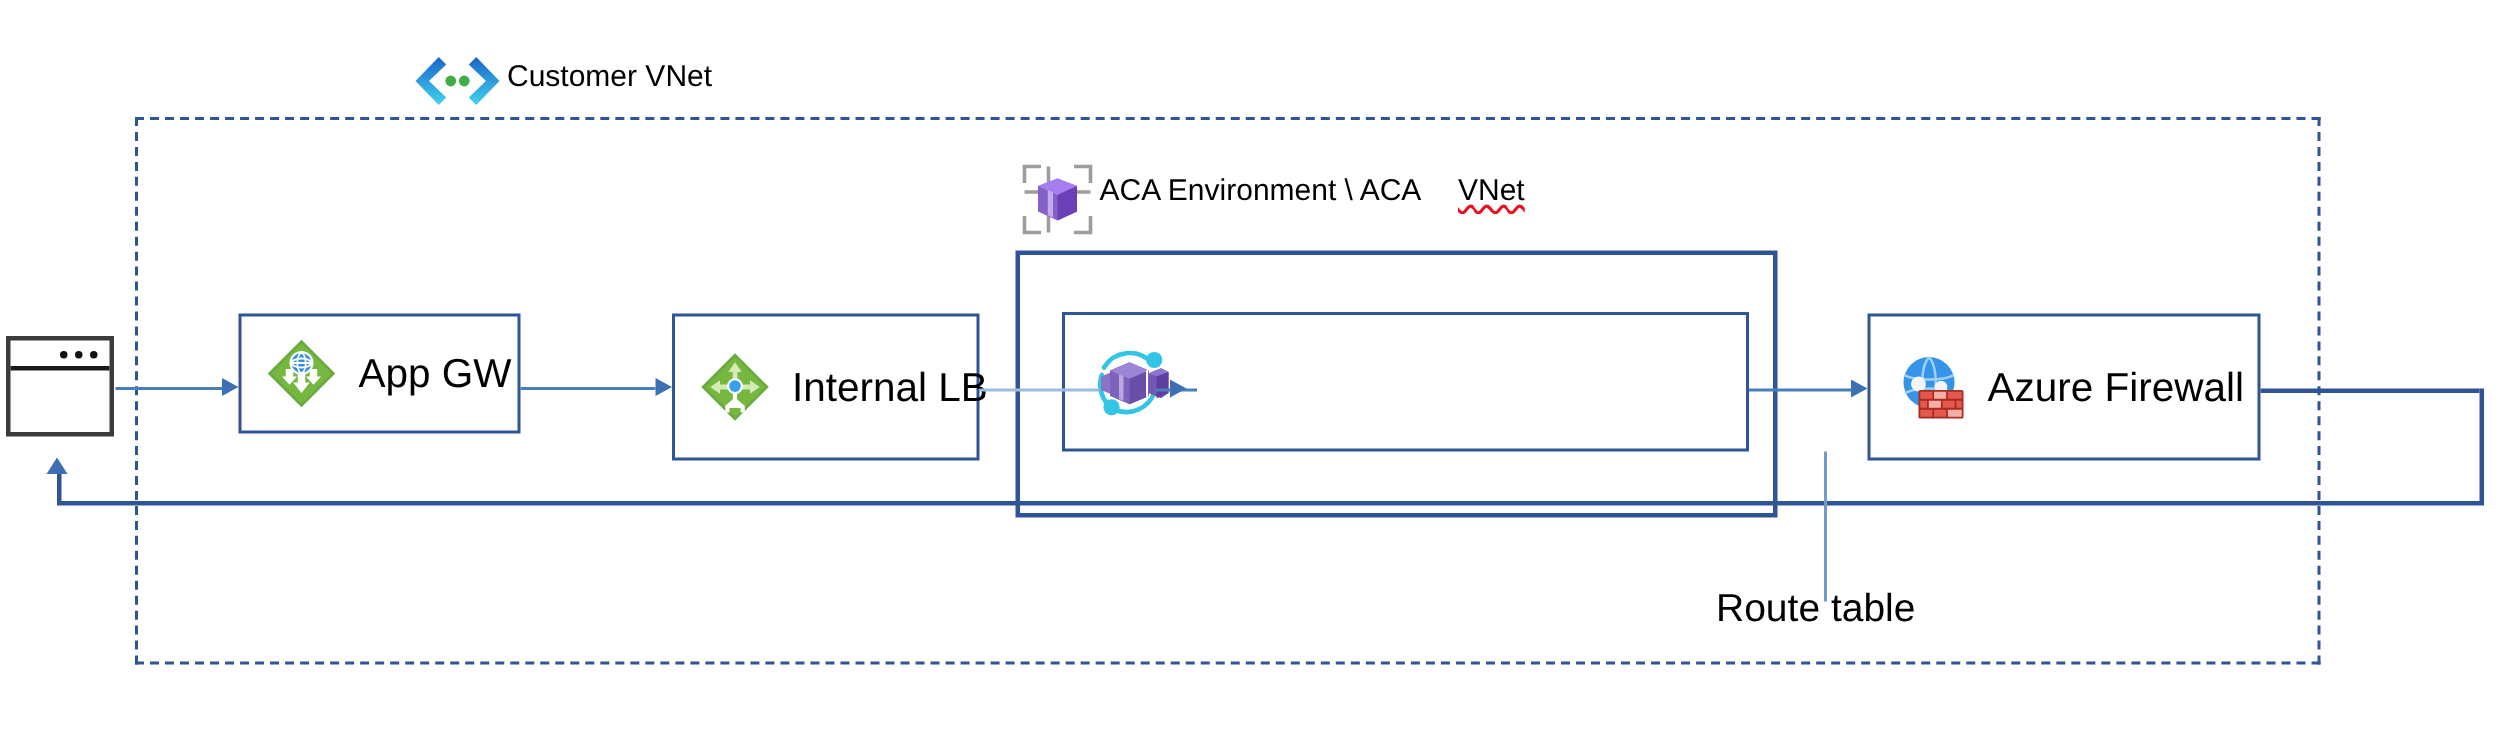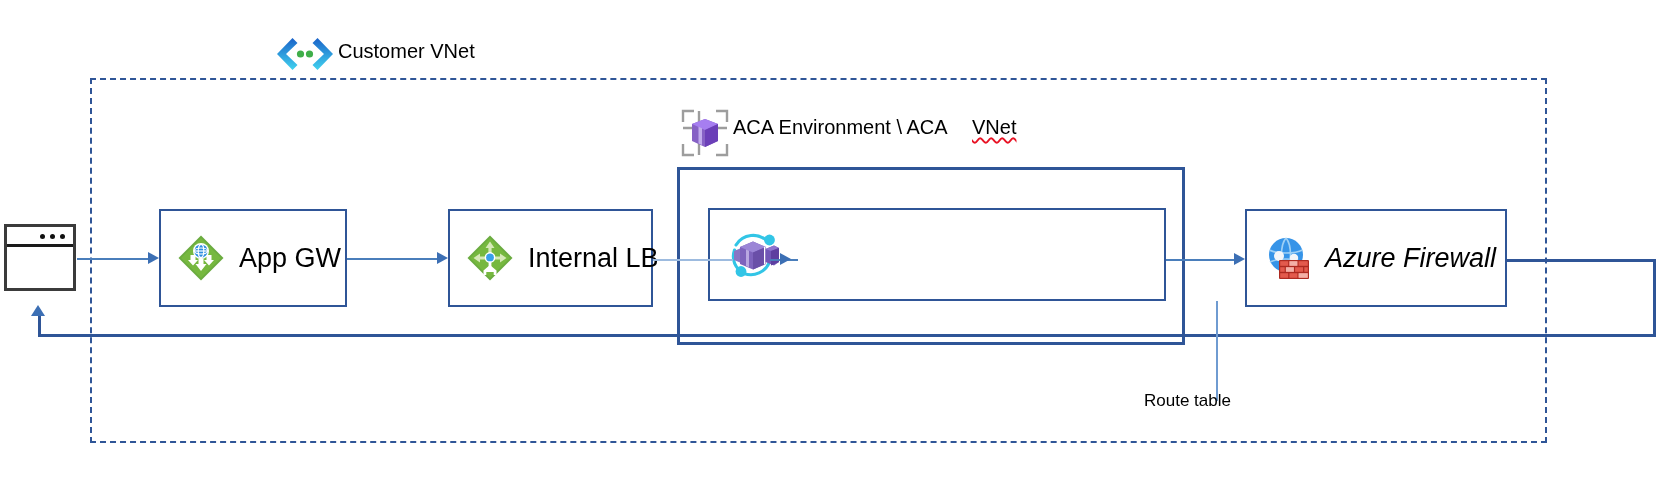--- a/index.html
+++ b/index.html
@@ -19,21 +19,21 @@
 
   
   .lbl {
     position: absolute;
     color: #000000;
     font-size: 20px;
     line-height: 1;
     white-space: nowrap;
     font-family: "Liberation Sans", sans-serif;
   }
-  .lbl-sm { font-size: 17px; }
+  .lbl-sm { font-size: 26px; }
 
   .spell {
     text-decoration: underline wavy #e81123;
     text-decoration-thickness: 1.5px;
     text-underline-offset: 3px;
     margin-left: 20px;
   }
 
   
   #customer-vnet-box {
@@ -49,24 +49,24 @@
     box-sizing: border-box;
   }
   .node-box {
     position: absolute;
     border: 2.5px solid #2f5597;
     box-sizing: border-box;
     background: #ffffff;
     display: flex;
     align-items: center;
   }
-  #appgw-box    { left: 159px;  top: 209px; width: 188px; height: 98px; }
+  #appgw-box    { left: 159px;  top: 209px; width: 188px; height: 80px; }
   #ilb-box      { left: 448px;  top: 209px; width: 205px; height: 98px; }
   #containerapps-box { left: 708px; top: 208px; width: 458px; height: 93px; }
-  #firewall-box { left: 1245px; top: 209px; width: 262px; height: 98px; font-style: italic; }
+  #firewall-box { left: 1245px; top: 209px; width: 262px; height: 98px; }
 
   .node-icon {
     flex: 0 0 auto;
     margin-left: 16px;
     width: 48px; height: 48px;
     position: relative;
   }
   #containerapps-box .node-icon { margin-left: 14px; width: 58px; height: 54px; }
   .node-label {
     margin-left: 14px;

